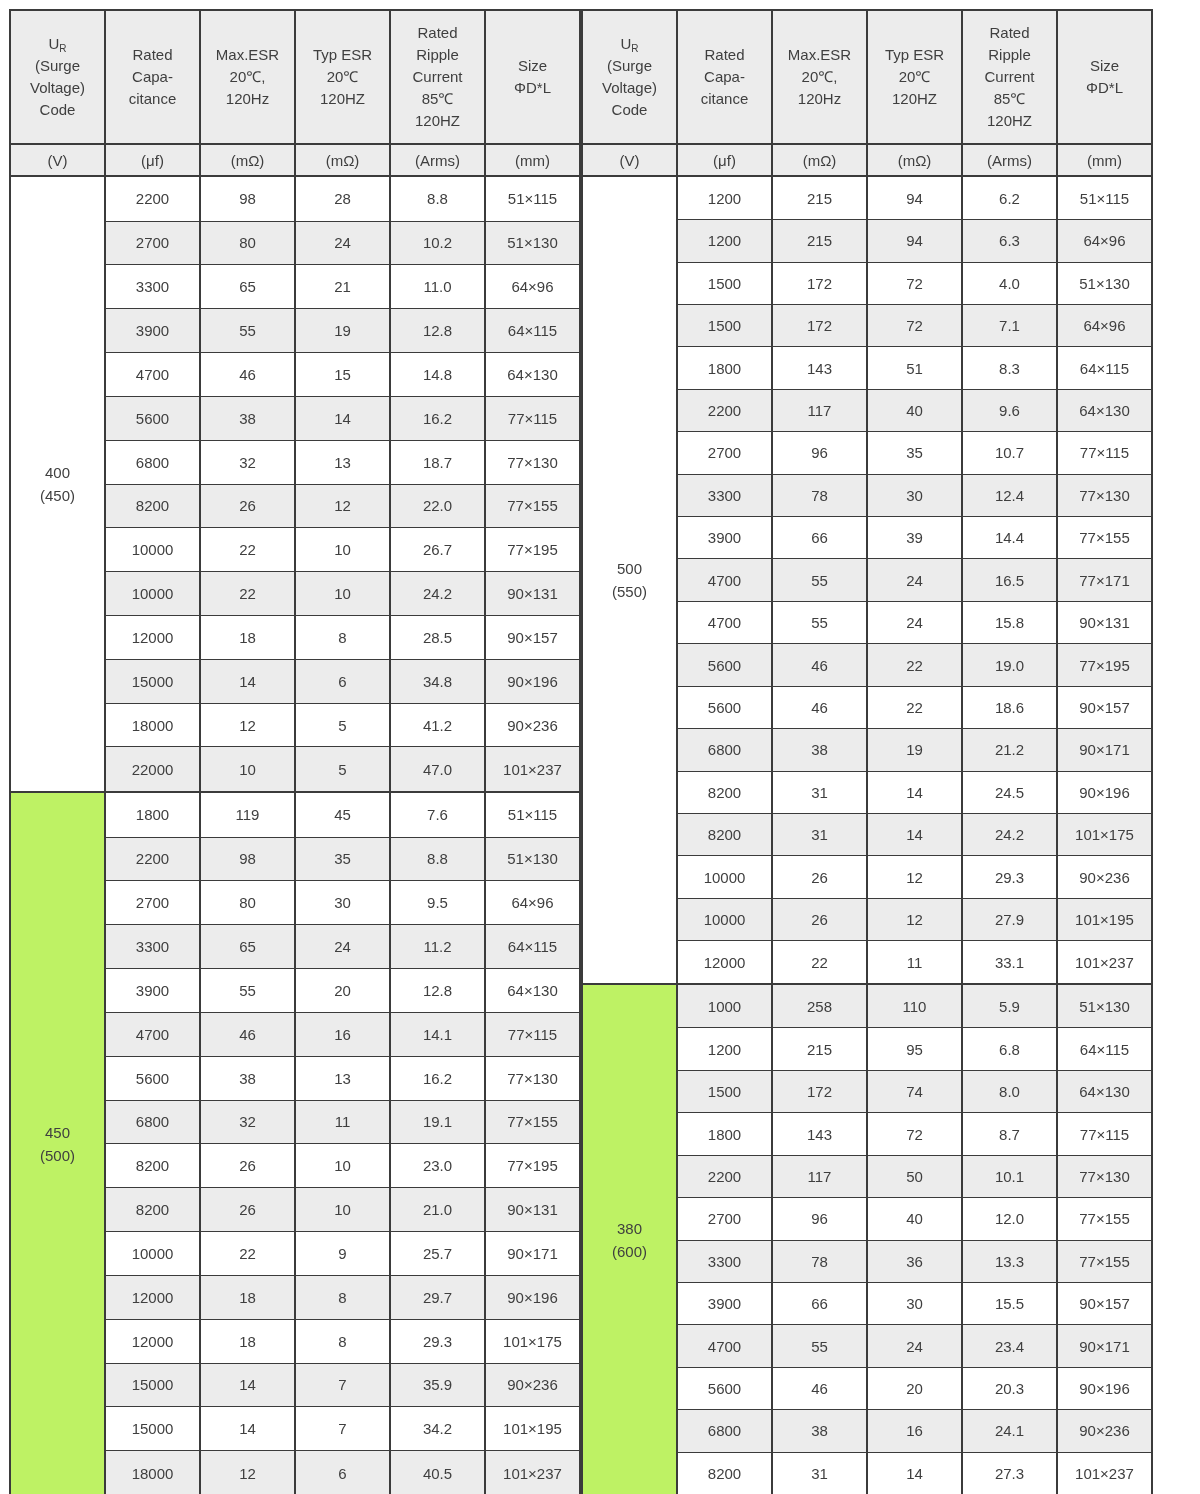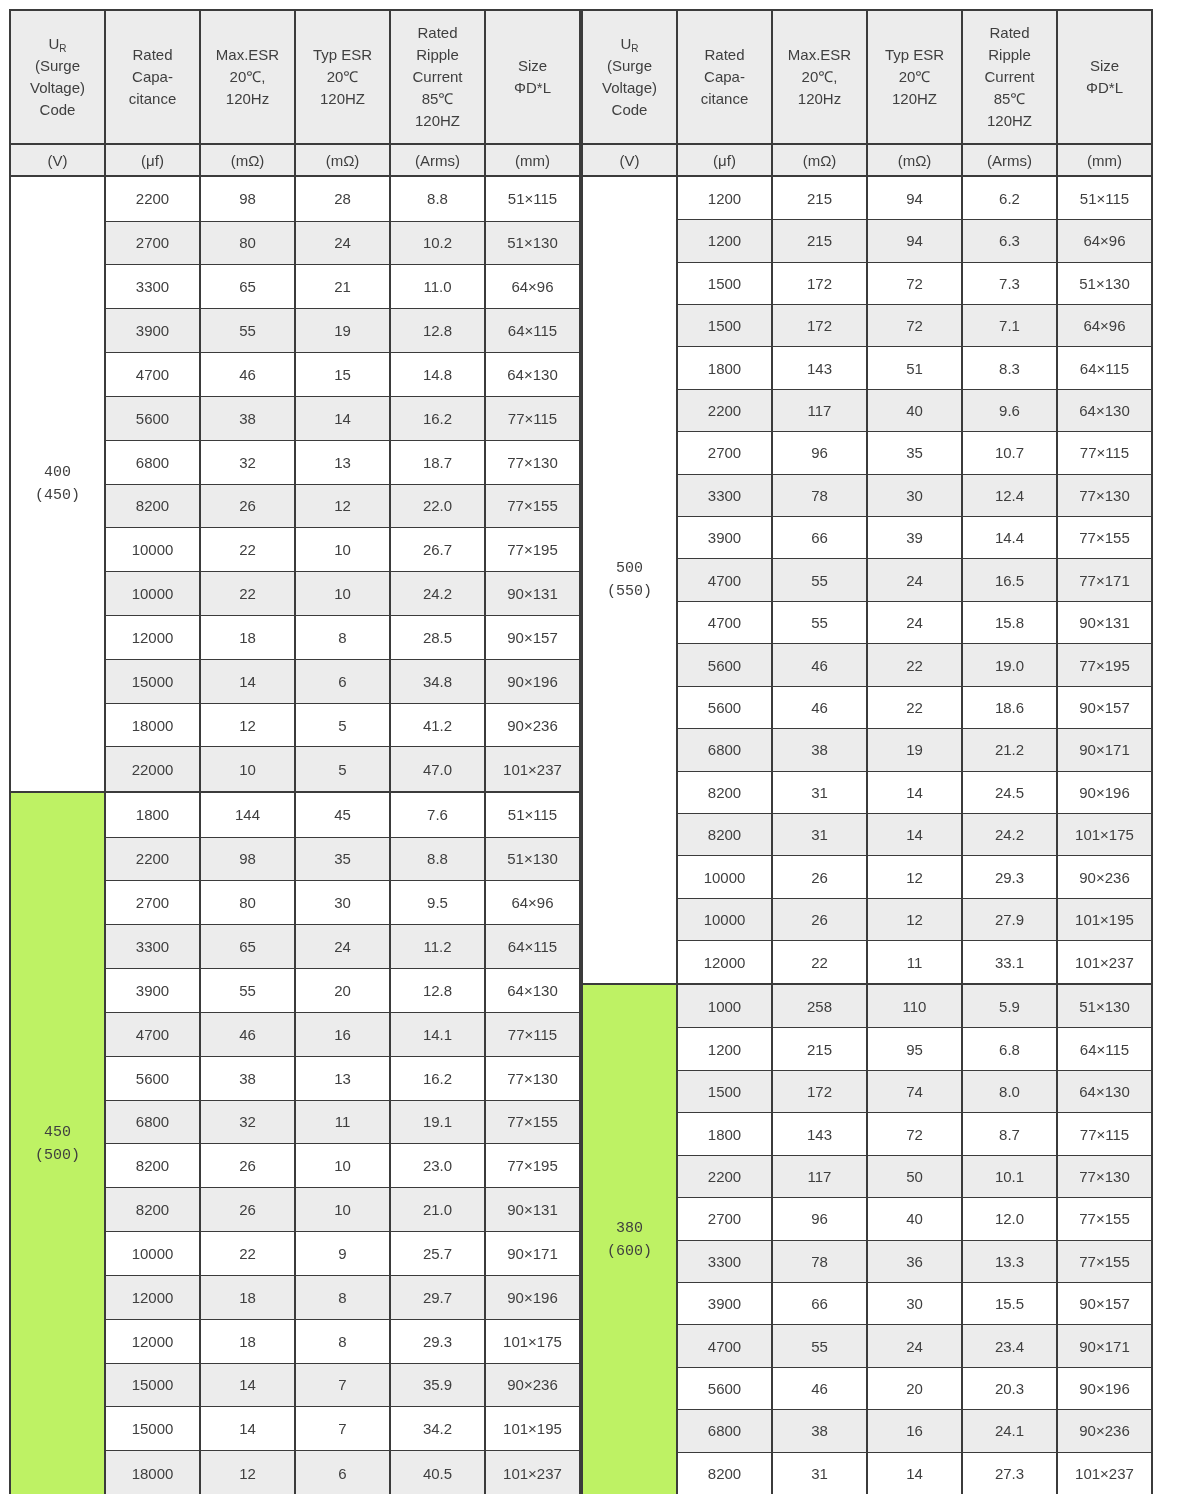--- a/index.html
+++ b/index.html
@@ -47,21 +47,20 @@
     border: 1px solid #3b3b3b;
     border-left-width: 2px;
     border-right-width: 2px;
     background: #ffffff;
   }
   tbody td.stripe { background: #ececec; }
   tbody td.group-label {
     background: #ffffff;
     border: 2px solid #3b3b3b;
     line-height: 23px;
-    font-family: Liberation Mono, monospace;
   }
   tbody td.group-label.glstripe { background: #bef264; }
   tr.group-start td { border-top: 2px solid #3b3b3b; }
   sub {
     font-size: 10px;
     vertical-align: -3px;
     line-height: 0;
   }
 </style>
 </head>
@@ -223,21 +222,21 @@
           <td class="stripe">5</td>
           <td class="stripe">47.0</td>
           <td class="stripe">101×237</td>
         </tr>
         <tr class="group-start">
           <td class="group-label glstripe" rowspan="16">
             <div>450</div>
             <div>(500)</div>
           </td>
           <td class="">1800</td>
-          <td class="">144</td>
+          <td class="">119</td>
           <td class="">45</td>
           <td class="">7.6</td>
           <td class="">51×115</td>
         </tr>
         <tr>
           <td class="stripe">2200</td>
           <td class="stripe">98</td>
           <td class="stripe">35</td>
           <td class="stripe">8.8</td>
           <td class="stripe">51×130</td>
@@ -411,21 +410,21 @@
           <td class="stripe">1200</td>
           <td class="stripe">215</td>
           <td class="stripe">94</td>
           <td class="stripe">6.3</td>
           <td class="stripe">64×96</td>
         </tr>
         <tr>
           <td class="">1500</td>
           <td class="">172</td>
           <td class="">72</td>
-          <td class="">7.3</td>
+          <td class="">4.0</td>
           <td class="">51×130</td>
         </tr>
         <tr>
           <td class="stripe">1500</td>
           <td class="stripe">172</td>
           <td class="stripe">72</td>
           <td class="stripe">7.1</td>
           <td class="stripe">64×96</td>
         </tr>
         <tr>

